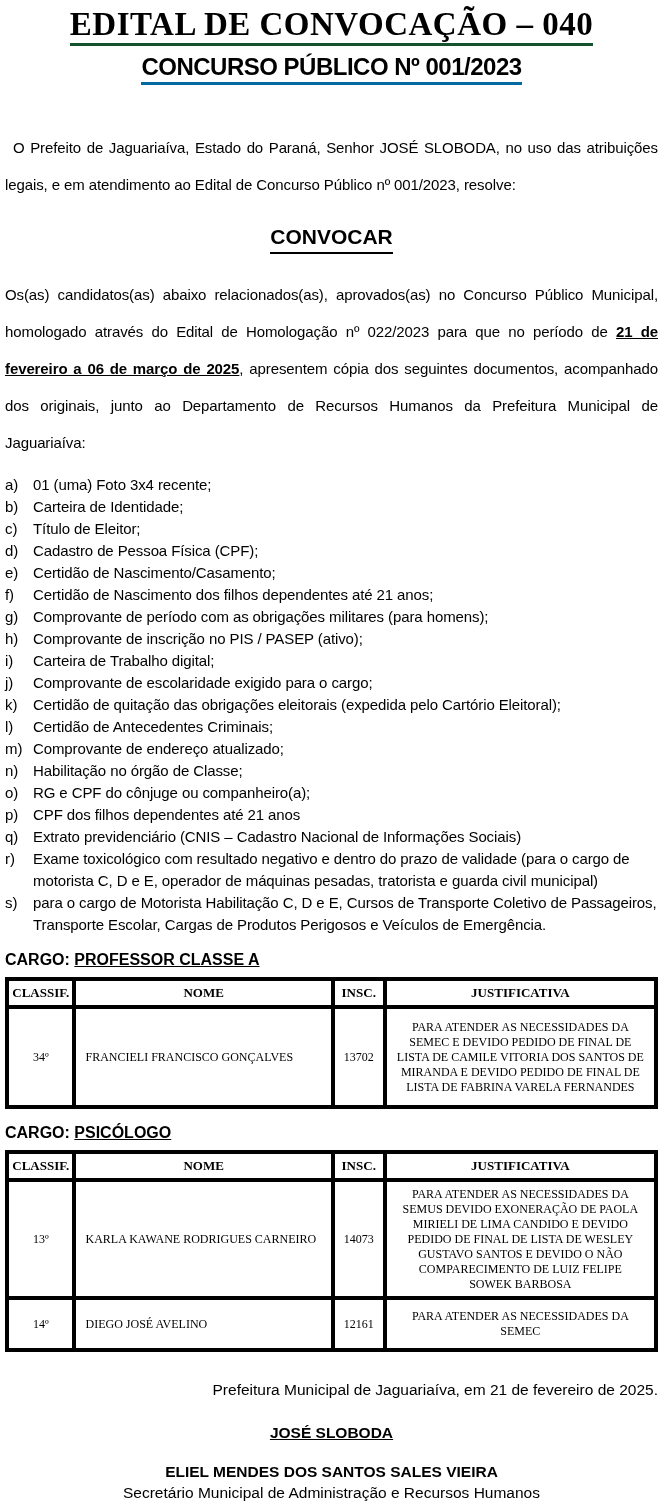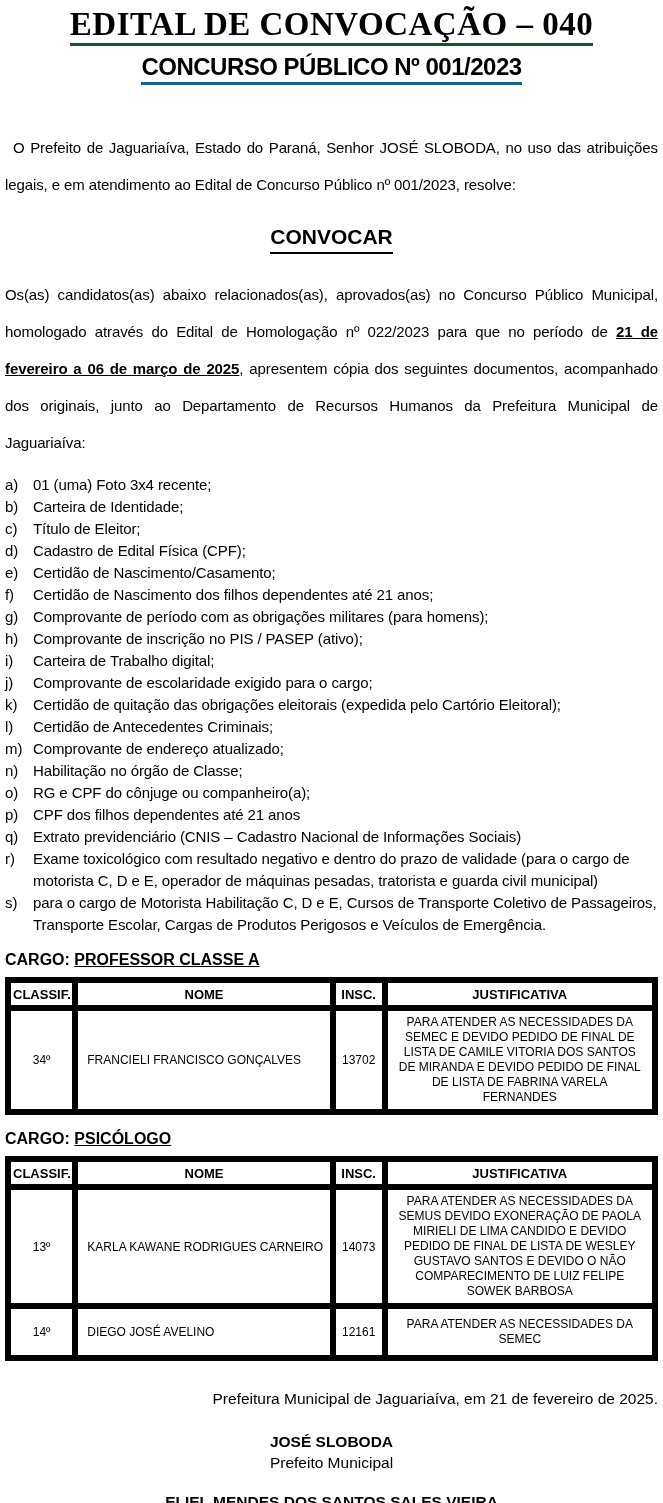--- a/index.html
+++ b/index.html
@@ -70,21 +70,21 @@
   .li-text { flex: 1; }
   .cargo-heading { margin: 15px 0 0; font-size: 16px; font-weight: bold; }
   .cargo-title { text-decoration: underline; }
   table.doc-table {
     width: 100%;
     border-collapse: collapse;
     margin-top: 8px;
     border: 2px solid #000;
     table-layout: fixed;
   }
-  .doc-table th, .doc-table td { border: 6px solid #000000; }
+  .doc-table th, .doc-table td { border: 4px solid #000000; font-family: Liberation Serif, serif; }
   .doc-table th {
     font-size: 13px;
     height: 28px;
     text-align: center;
     vertical-align: middle;
     padding: 0 2px;
   }
   .doc-table td { font-size: 12px; vertical-align: middle; }
   .td-classif, .td-insc { text-align: center; }
   .td-nome { text-align: left; padding-left: 9px; }
@@ -96,21 +96,21 @@
   }
   .col-classif { width: 10.4%; }
   .col-nome    { width: 39.8%; }
   .col-insc    { width: 8.0%; }
   .col-just    { width: 41.8%; }
   .h102 { height: 100px; }
   .h118 { height: 118px; }
   .h42  { height: 52px; }
   .date-line { margin-top: 28px; text-align: right; font-size: 15.5px; line-height: 20px; }
   .signature { text-align: center; }
-  .sig1 { margin-top: 22px; }
+  .sig1 { margin-top: 22px; text-decoration: underline; }
   .sig2 { margin-top: 18px; }
   .sig-name { font-weight: bold; font-size: 15.5px; line-height: 21px; }
   .sig-role { font-size: 15.5px; line-height: 21px; }
 </style>
 </head>
 <body>
 
 <div class="page">
 
   <div class="doc-title">
@@ -137,21 +137,21 @@
     <li>
         <span class="li-letter">b)</span>
         <span class="li-text">Carteira de Identidade;</span>
       </li>
     <li>
         <span class="li-letter">c)</span>
         <span class="li-text">Título de Eleitor;</span>
       </li>
     <li>
         <span class="li-letter">d)</span>
-        <span class="li-text">Cadastro de Edital Física (CPF);</span>
+        <span class="li-text">Cadastro de Pessoa Física (CPF);</span>
       </li>
     <li>
         <span class="li-letter">e)</span>
         <span class="li-text">Certidão de Nascimento/Casamento;</span>
       </li>
     <li>
         <span class="li-letter">f)</span>
         <span class="li-text">Certidão de Nascimento dos filhos dependentes até 21 anos;</span>
       </li>
     <li>
@@ -265,21 +265,20 @@
         <td class="td-insc">12161</td>
         <td class="td-just">PARA ATENDER AS NECESSIDADES DA SEMEC</td>
       </tr>
     </tbody>
   </table>
 
   <div class="date-line">Prefeitura Municipal de Jaguariaíva, em 21 de fevereiro de 2025.</div>
 
   <div class="signature sig1">
     <div class="sig-name">JOSÉ SLOBODA</div>
-    <div class="sig-role">Prefeito Municipal</div>
   </div>
 
   <div class="signature sig2">
     <div class="sig-name">ELIEL MENDES DOS SANTOS SALES VIEIRA</div>
     <div class="sig-role">Secretário Municipal de Administração e Recursos Humanos</div>
   </div>
 
 </div>
 
 </body></html>

